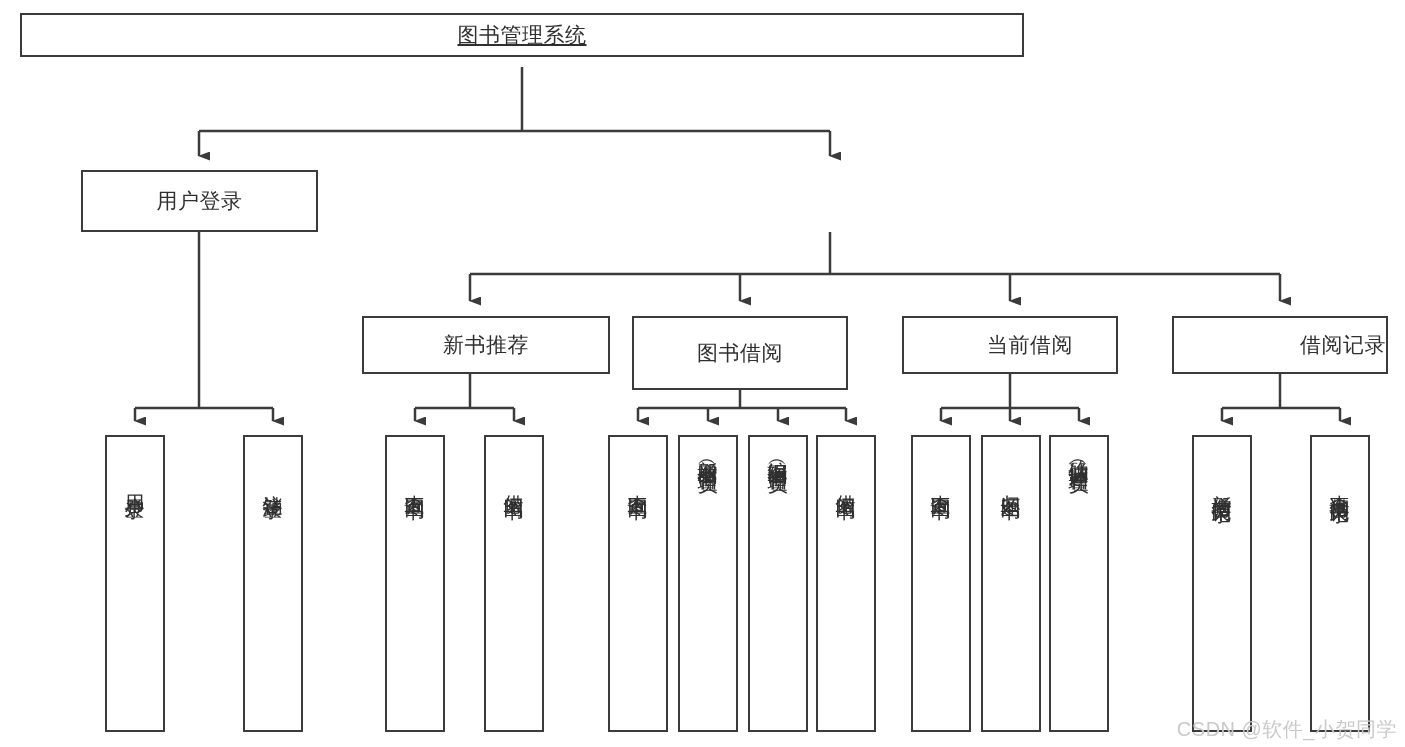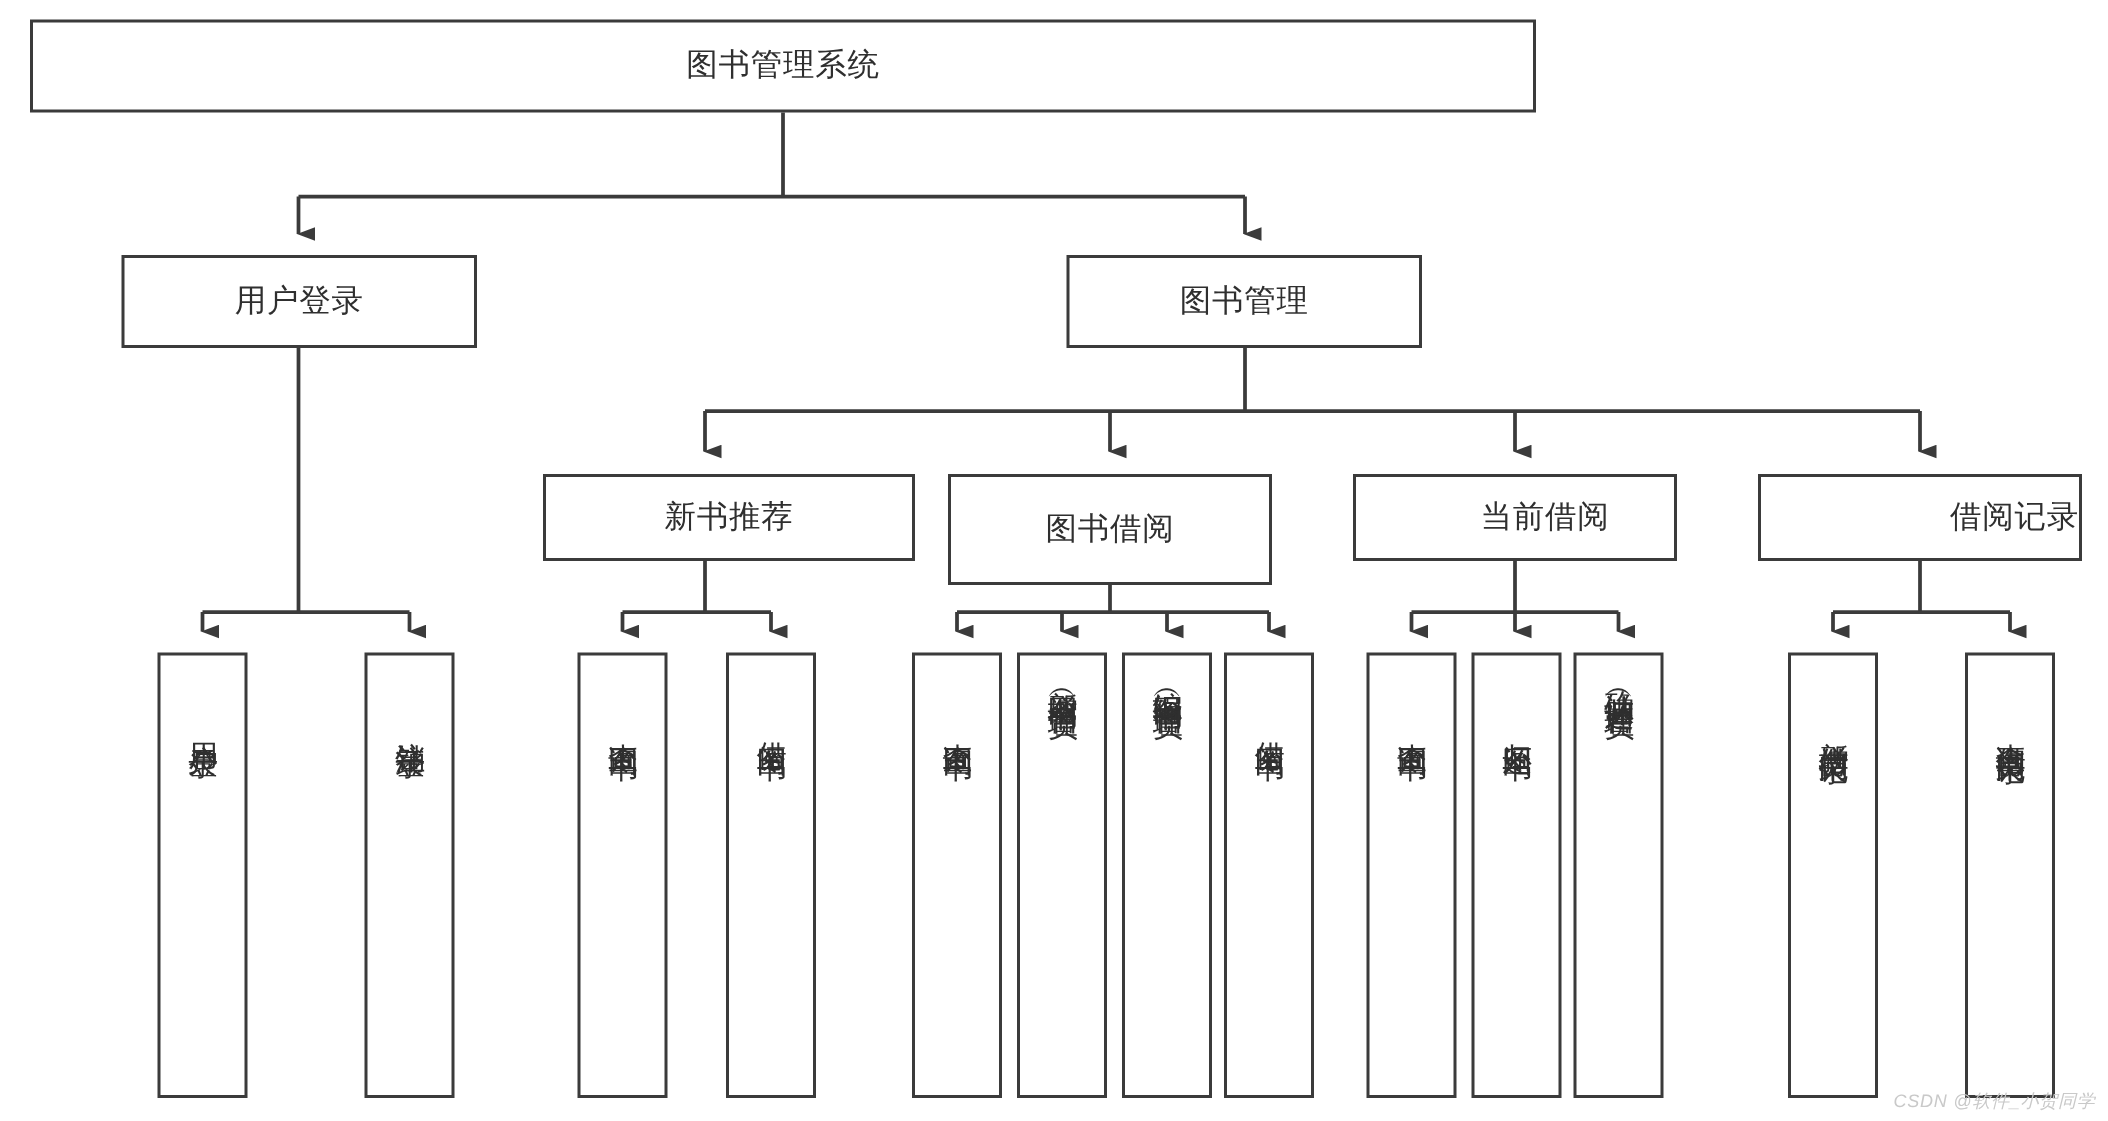--- a/index.html
+++ b/index.html
@@ -60,25 +60,24 @@
   .node.vert.mid .label {
     margin-top: 36px;
   }
   .node.vert.topalign .label {
     margin-top: 2px;
   }
   .watermark {
     position: absolute;
     right: 8px;
     bottom: 4px;
-    font-size: 12px;
+    font-size: 20px;
     color: #c9c9c9;
     white-space: nowrap;
     letter-spacing: 0.5px;
-    font-style: italic;
   }
 </style>
 </head>
 <body>
 
 <div id="canvas">
 
   <svg class="wires" viewBox="0 0 1405 747">
     <defs>
       <marker id="arw" markerWidth="10" markerHeight="12" refX="4.5" refY="11" orient="auto" markerUnits="userSpaceOnUse">
@@ -127,30 +126,27 @@
       <path d="M1010,408 L1010,421" marker-end="url(#arw)"></path>
       <path d="M1079,408 L1079,421" marker-end="url(#arw)"></path>
 
       <path d="M1280,374 L1280,408"></path>
       <path d="M1222,408 L1340,408"></path>
       <path d="M1222,408 L1222,421" marker-end="url(#arw)"></path>
       <path d="M1340,408 L1340,421" marker-end="url(#arw)"></path>
     </g>
   </svg>
 
-  <div class="node horiz" style="left:20px; top:13px; width:1004px; height:62px;">
+  <div class="node horiz" style="left:20px; top:13px; width:1004px; height:44px;text-decoration:underline;">
     <span class="label">图书管理系统</span>
   </div>
 
   <div class="node horiz" style="left:81px; top:170px; width:237px; height:62px;">
     <span class="label">用户登录</span>
   </div>
-  <div class="node horiz" style="left:711px; top:170px; width:237px; height:62px;">
-    <span class="label">图书管理</span>
-  </div>
 
   <div class="node horiz" style="left:362px; top:316px; width:248px; height:58px;">
     <span class="label">新书推荐</span>
   </div>
   <div class="node horiz" style="left:632px; top:316px; width:216px; height:74px;">
     <span class="label">图书借阅</span>
   </div>
   <div class="node horiz" style="left:902px; top:316px; width:216px; height:58px;padding-left:40px;">
     <span class="label">当前借阅</span>
   </div>

